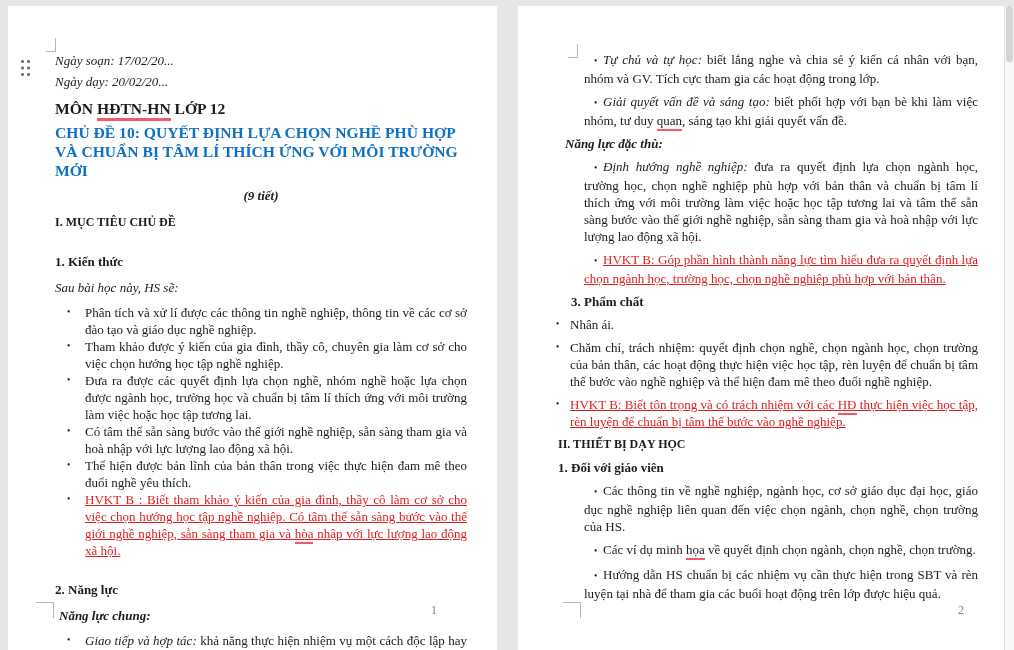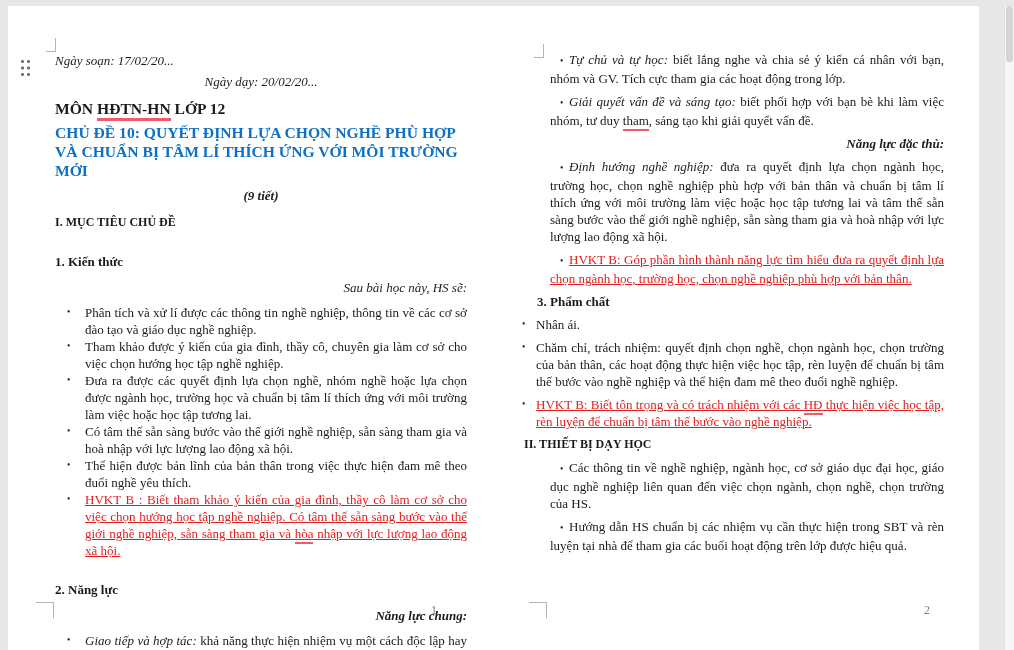--- a/index.html
+++ b/index.html
@@ -1,37 +1,37 @@
 <!DOCTYPE html>
 <html style="--canvas: #e7e7e7; --page: #ffffff; --text: #1b1b1b; --blue: #0e70c4; --red: #e11d1d; --pink: #ef5b6d; --muted: #7f7f7f;"><head>
 <meta charset="utf-8">
 <style>
   html,body{margin:0;padding:0;width:1014px;height:650px;overflow:hidden;
     background:var(--canvas,#e7e7e7);
     font-family:"Liberation Serif", "DejaVu Serif", serif;}
   .canvas{position:relative;width:1014px;height:554px;}
   .page{position:absolute;top:6px;height:644px;background:var(--page,#ffffff);}
   .page1{left:8px;width:489px;}
-  .page2{left:484px;width:495px;}
+  .page2{left:518px;width:495px;}
   .content{position:relative;font-size:13px;line-height:17px;color:var(--text,#1b1b1b);}
   .page1 .content{padding:45px 30px 0 47px;}
   .page2 .content{padding:45px 35px 0 40px;}
 
   .blk{margin:8px 0 0;}
   .page2 .content > .blk{margin-top:6px;}
   .content > .blk:first-child{margin-top:0;}
   .li + .li, .li + .li2, .li2 + .li2, .li2 + .li{margin-top:0;}
   .meta{font-style:italic;line-height:20px;margin-top:0;}
-  .meta + .meta{margin-top:1px;text-align:center;}
+  .meta + .meta{margin-top:1px;}
   .title-black{text-align:left;font-weight:700;font-size:15.6px;line-height:20px;margin-top:7px;}
   .title-blue{text-align:left;font-weight:700;font-size:15.6px;line-height:19px;color:var(--blue,#0e70c4);margin-top:4px;}
   .subtitle{text-align:center;font-weight:700;font-style:italic;font-size:13px;margin-top:7px;}
   .h1{font-weight:700;font-size:12px;margin-top:10px;}
   .h2{font-weight:700;margin-top:22px;}
-  .lead{font-style:italic;margin-top:9px;text-align:right;}
+  .lead{font-style:italic;margin-top:9px;}
 
   .li{display:flex;text-align:justify;}
   .page1 .li{margin-left:12px;}
   .marker{flex:0 0 18px;font-size:9.5px;line-height:17px;}
   .li.narrow .marker{flex:0 0 14px;}
   .page2 .li.narrow{margin-left:-2px;}
   .btext{flex:1;}
   .li2{display:block;text-align:justify;margin-left:26px;text-indent:5px;}
   .m2{display:inline-block;width:14px;font-size:9.5px;}
 
@@ -108,39 +108,41 @@
         </div>
       </div>
     <div class="pagenum">1</div>
   </div>
 
   <div class="page page2">
     <div class="crop crop-tl"></div>
     <div class="crop crop-bl"></div>
     <div class="content" id="content-1">
         <div class="blk li2"><span class="m2">•</span><span class="r i">Tự chủ và tự học:</span><span class="r"> biết lắng nghe và chia sẻ ý kiến cá nhân với bạn, nhóm và GV. Tích cực tham gia các hoạt động trong lớp.</span></div>
-        <div class="blk li2"><span class="m2">•</span><span class="r i">Giải quyết vấn đề và sáng tạo:</span><span class="r"> biết phối hợp với bạn bè khi làm việc nhóm, tư duy </span><span class="r sq">tham</span><span class="r">, sáng tạo khi giải quyết vấn đề.</span></div>
+        <div class="blk li2"><span class="m2">•</span><span class="r i">Giải quyết vấn đề và sáng tạo:</span><span class="r"> biết phối hợp với bạn bè khi làm việc nhóm, tư duy </span><span class="r sq">quan</span><span class="r">, sáng tạo khi giải quyết vấn đề.</span></div>
         <div class="blk lead" style="margin-left: 7px;"><span class="r b i">Năng lực đặc thù:</span></div>
         <div class="blk li2"><span class="m2">•</span><span class="r i">Định hướng nghề nghiệp:</span><span class="r"> đưa ra quyết định lựa chọn ngành học, trường học, chọn nghề nghiệp phù hợp với bản thân và chuẩn bị tâm lí thích ứng với môi trường làm việc hoặc học tập tương lai và tâm thế sẵn sàng bước vào thế giới nghề nghiệp, sẵn sàng tham gia và hoà nhập với lực lượng lao động xã hội.</span></div>
         <div class="blk li2"><span class="m2">•</span><span class="r red">HVKT B: Góp phần hình thành năng lực tìm hiểu đưa ra quyết định lựa chọn ngành học, trường học, chọn nghề nghiệp phù hợp với bản thân.</span></div>
         <div class="blk h2" style="margin-left: 13px;"><span class="r b">3. Phẩm chất</span></div>
         <div class="blk li narrow">
           <span class="marker">•</span>
           <span class="btext"><span class="r">Nhân ái.</span></span>
         </div>
         <div class="blk li narrow">
           <span class="marker">•</span>
           <span class="btext"><span class="r">Chăm chỉ, trách nhiệm: quyết định chọn nghề, chọn ngành học, chọn trường của bản thân, các hoạt động thực hiện việc học tập, rèn luyện để chuẩn bị tâm thế bước vào nghề nghiệp và thể hiện đam mê theo đuổi nghề nghiệp.</span></span>
         </div>
         <div class="blk li narrow">
           <span class="marker">•</span>
           <span class="btext"><span class="r red">HVKT B: Biết tôn trọng và có trách nhiệm với các </span><span class="r red sq">HĐ</span><span class="r red"> thực hiện việc học tập, rèn luyện để chuẩn bị tâm thế bước vào nghề nghiệp.</span></span>
         </div>
         <div class="blk h1"><span class="r b">II. THIẾT BỊ DẠY HỌC</span></div>
+        <div class="blk h2"><span class="r b">1. Đối với giáo viên</span></div>
         <div class="blk li2"><span class="m2">•</span><span class="r">Các thông tin về nghề nghiệp, ngành học, cơ sở giáo dục đại học, giáo dục nghề nghiệp liên quan đến việc chọn ngành, chọn nghề, chọn trường của HS.</span></div>
+        <div class="blk li2"><span class="m2">•</span><span class="r">Các ví dụ minh </span><span class="r sq">họa</span><span class="r"> về quyết định chọn ngành, chọn nghề, chọn trường.</span></div>
         <div class="blk li2"><span class="m2">•</span><span class="r">Hướng dẫn HS chuẩn bị các nhiệm vụ cần thực hiện trong SBT và rèn luyện tại nhà để tham gia các buổi hoạt động trên lớp được hiệu quả.</span></div>
       </div>
     <div class="pagenum">2</div>
   </div>
 
   <div class="scrollbar">
     <div class="scroll-thumb"></div>
   </div>
 
 </div>

